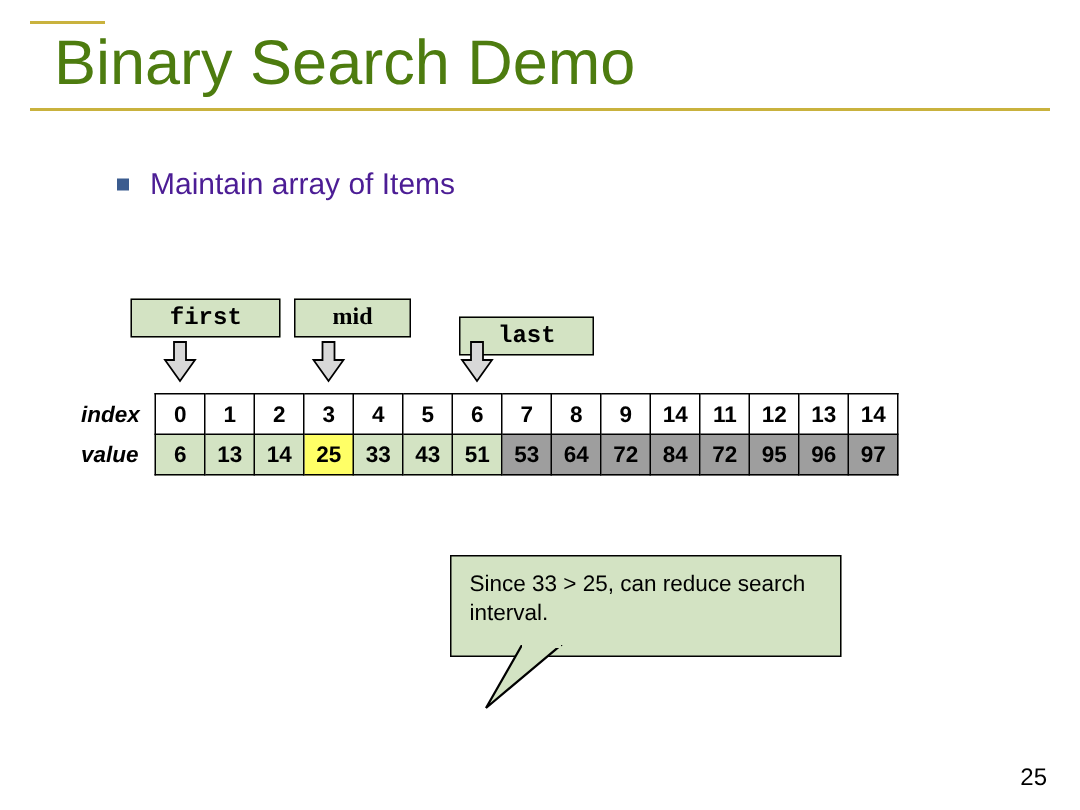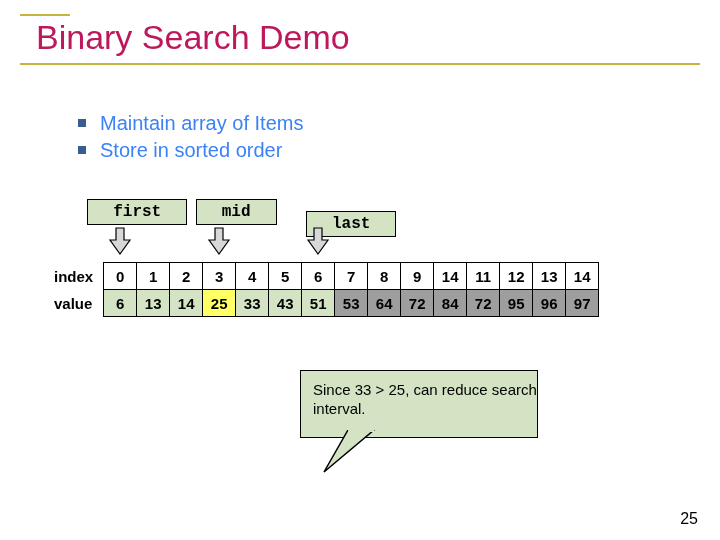--- a/index.html
+++ b/index.html
@@ -17,35 +17,35 @@
   .title-wrap {
     position: absolute;
     left: 20px; top: 14px; right: 20px;
   }
   .title-short-rule {
     border-top: 2px solid #c9b23e;
     width: 50px;
     margin-bottom: 2px;
   }
   .title {
-    font-size: 34px;
+    font-size: 42px;
     font-weight: 400;
-    color: #be185d;
+    color: #4d7c0f;
     padding-left: 16px;
     padding-bottom: 4px;
   }
   .title-rule {
     border-top: 2px solid #c9b23e;
     margin-top: 2px;
   }
   .bullets {
     position: absolute;
     left: 38px; top: 90px; right: 30px;
     font-size: 20px;
-    color: #3b82f6;
+    color: #4c1d95;
   }
   .bullets li {
     list-style: none;
     padding: 2px 0 2px 22px;
     position: relative;
   }
   .bullets li::before {
     content: "";
     position: absolute;
     left: 0; top: 9px;
@@ -77,41 +77,42 @@
     border-collapse: collapse;
     font-size: 15px;
   }
   .tbl th.rowhdr {
     font-family: Arial, sans-serif;
     font-weight: bold;
     text-align: left;
     padding: 5px 10px 5px 6px;
     border: none;
     background: #fff;
+    font-style: italic;
   }
   .tbl td {
     border: 1.5px solid #000;
     width: 30px; height: 22px;
     text-align: center;
     font-family: Arial, sans-serif;
     font-weight: bold;
   }
   .row-index td { background: #fff; }
   .row-value td { background: #d3e3c3; }
   .row-value td.gray { background: #9e9e9e; }
   .row-value td.yellow { background: #ffff66; }
 
   
   .callout {
     position: absolute;
     left: 300px; top: 370px;
     width: 224px;
     border: 1.5px solid #000;
     background: #d3e3c3;
-    padding: 10px 0 18px 12px;
+    padding: 10px 23px 18px 12px;
     font-size: 15px;
     line-height: 1.25;
   }
   .callout-tail {
     position: absolute;
     left: 320px; top: 430px;
     width: 60px; height: 44px;
   }
   .pagenum {
     position: absolute;
@@ -125,25 +126,24 @@
 <div class="slide">
 
 <div class="title-wrap">
   <div class="title-short-rule"></div>
   <div class="title">Binary Search Demo</div>
   <div class="title-rule"></div>
 </div>
 
 <ul class="bullets">
   <li>Maintain array of Items</li>
-  <li>Store in sorted order</li>
 </ul>
 
 <div id="ptr-first" class="ptr-label" style="left: 87.1875px;"><span>first</span></div>
-<div id="ptr-mid" class="ptr-label" style="left: 195.688px;"><span>mid</span></div>
+<div id="ptr-mid" class="ptr-label" style="left: 195.688px; font-family: Liberation Serif, serif;"><span>mid</span></div>
 <div id="ptr-last" class="ptr-label" style="left: 306px; margin-top: 12px;"><span>last</span></div>
 
 <div id="arr-first" class="arrow-down" style="left: 108.188px;">
   <svg viewBox="0 0 24 30">
         <polygon points="8,2 16,2 16,14 22,14 12,28 2,14 8,14" fill="#d8d8d8" stroke="#000" stroke-width="1.2"></polygon>
       </svg>
 </div>
 <div id="arr-mid" class="arrow-down" style="left: 207.188px;">
   <svg viewBox="0 0 24 30">
         <polygon points="8,2 16,2 16,14 22,14 12,28 2,14 8,14" fill="#d8d8d8" stroke="#000" stroke-width="1.2"></polygon>

